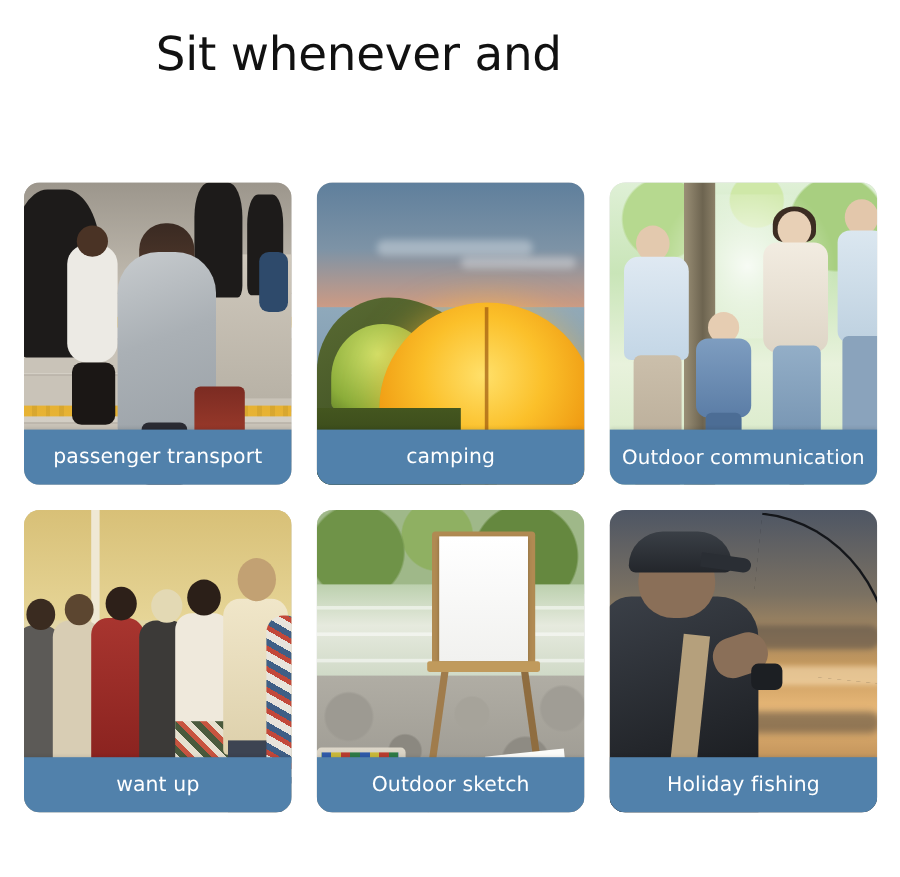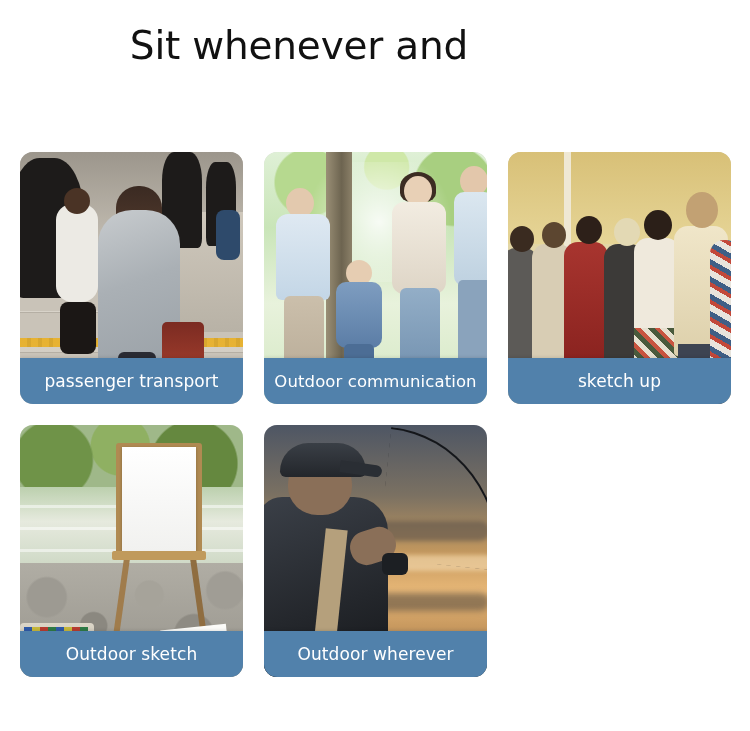--- a/index.html
+++ b/index.html
@@ -244,20 +244,34 @@
         <div class="lay hair"></div>
         <div class="lay woman"></div>
         <div class="lay legs"></div>
         <div class="lay bag2"></div>
         <div class="lay bag"></div>
         <div class="lay" style="left:196px;top:58px;width:24px;height:50px;background:#2e4a6b;border-radius:8px;"></div>
       </div>
       <div class="caption">passenger transport</div>
     </div>
 
+    <div class="card">
+      <div class="photo p2">
+        <div class="lay cloud"></div>
+        <div class="lay cloud" style="left:120px;top:62px;width:96px;height:10px;"></div>
+        <div class="lay sea"></div>
+        <div class="lay hill"></div>
+        <div class="lay tentG"></div>
+        <div class="lay tentW"></div>
+        <div class="lay tentMain"></div>
+        <div class="lay tentSeam"></div>
+        <div class="lay" style="left:0;top:188px;width:120px;height:64px;background:linear-gradient(#44561f,#2c3a14);"></div>
+      </div>
+      <div class="caption">camping</div>
+    </div>
 
     <div class="card">
       <div class="photo p3">
         <div class="lay leafA"></div>
         <div class="lay glow"></div>
         <div class="lay trunk"></div>
         <div class="lay trunk2"></div>
         <div class="lay man">
             <span class="lay h"></span>
             <span class="lay t"></span>
@@ -297,21 +311,21 @@
         <div class="lay pp c4"></div>
           <div class="lay hd h4"></div>
         <div class="lay pp c5"></div>
           <div class="lay sk5"></div>
           <div class="lay hd h5"></div>
         <div class="lay pp c6"></div>
           <div class="lay p6"></div>
           <div class="lay hd h6"></div>
         <div class="lay pp c7"></div>
       </div>
-      <div class="caption">sketch up</div>
+      <div class="caption">want up</div>
     </div>
 
     <div class="card">
       <div class="photo p5">
         <div class="lay trees"></div>
         <div class="lay water"></div>
         <div class="lay ripple" style="top:80px;"></div>
         <div class="lay ripple" style="top:102px;"></div>
         <div class="lay ripple" style="top:124px;"></div>
         <div class="lay rocks"></div>
@@ -336,17 +350,17 @@
         <div class="lay water"></div>
         <div class="lay rod"></div>
         <div class="lay body"></div>
         <div class="lay head"></div>
         <div class="lay cap"></div>
         <div class="lay brim"></div>
         <div class="lay strap"></div>
         <div class="lay arm"></div>
         <div class="lay reel"></div>
       </div>
-      <div class="caption">Outdoor wherever</div>
+      <div class="caption">Holiday fishing</div>
     </div>
 
   </div>
 </div>
 
 </body></html>

